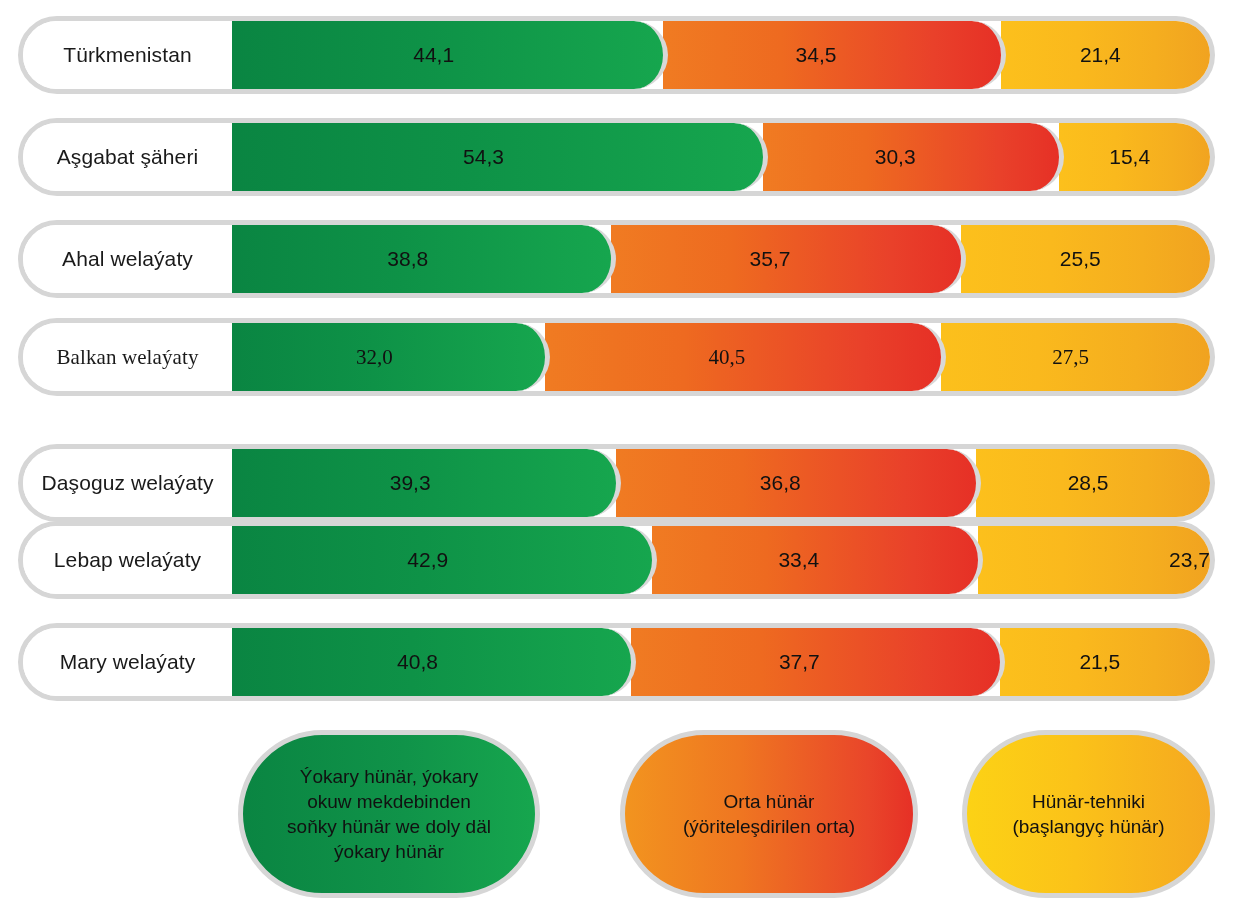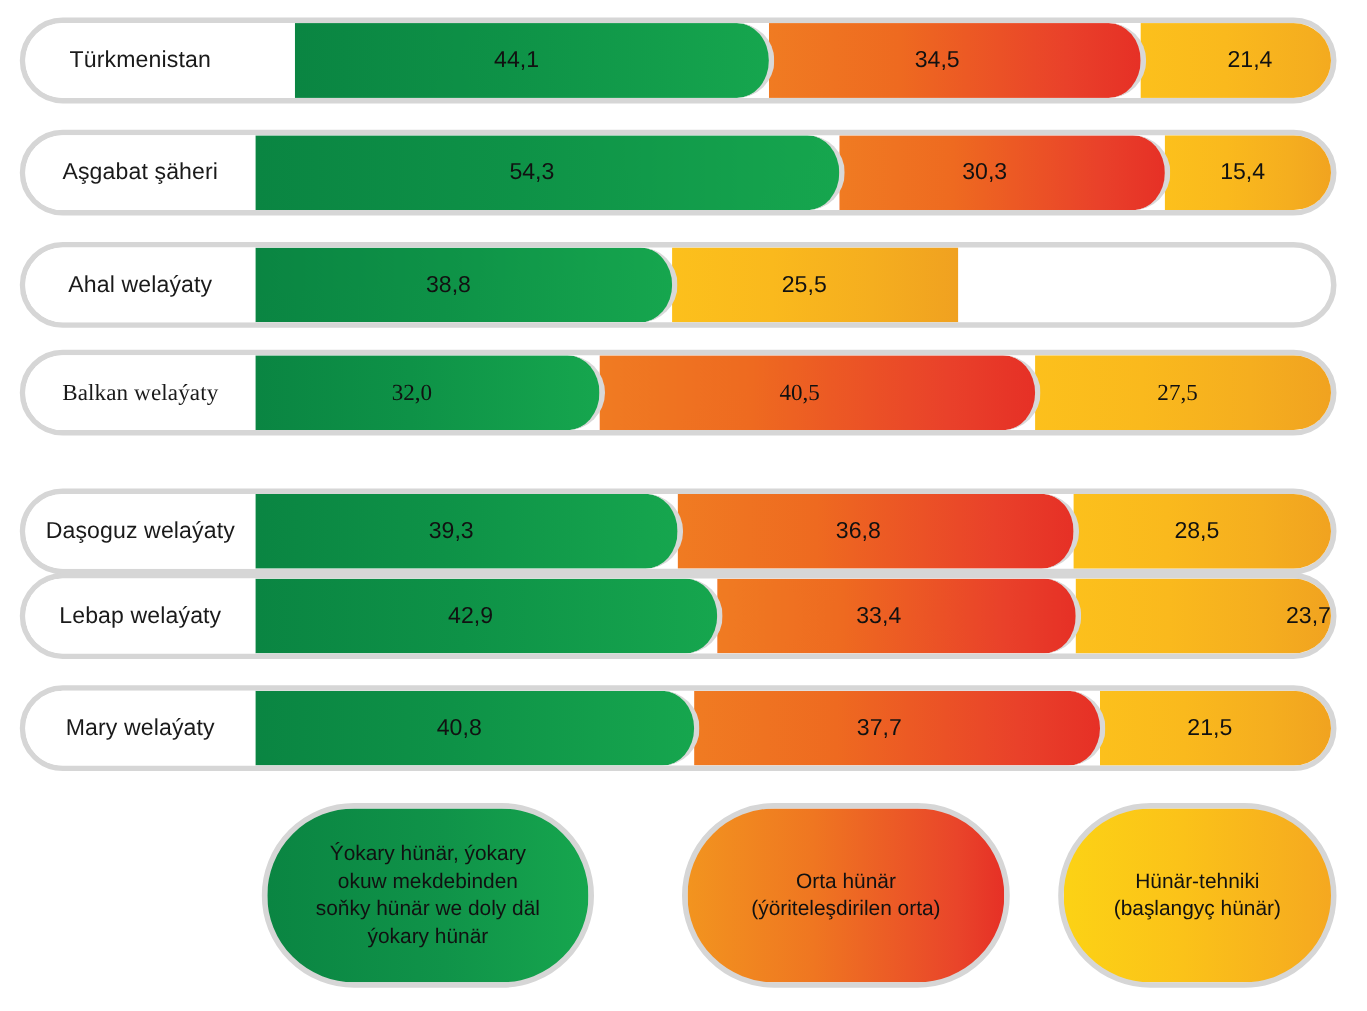--- a/index.html
+++ b/index.html
@@ -164,21 +164,21 @@
 </style>
 </head>
 <body>
 
 <div id="chart-root">
 
   <div class="rows-area">
       <div class="bar-row" style="top: 16px;">
         <div class="row-label">Türkmenistan</div>
         <div class="row-segments">
-          <div class="seg seg-green" style="width: 436.298px; flex: 0 0 auto; margin-left: 36px;">
+          <div class="seg seg-green" style="width: 436.298px; flex: 0 0 auto;">
             <span class="seg-value">44,1</span>
           </div>
           <div class="seg seg-orange" style="width: 342.41px; flex: 0 0 auto;">
             <span class="seg-value">34,5</span>
           </div>
           <div class="seg seg-yellow" style="width: 219.292px; flex: 0 0 auto;">
             <span class="seg-value">21,4</span>
           </div>
         </div>
       </div>
@@ -194,20 +194,23 @@
           <div class="seg seg-yellow" style="width: 160.612px; flex: 0 0 auto;">
             <span class="seg-value">15,4</span>
           </div>
         </div>
       </div>
       <div class="bar-row" style="top: 220px;">
         <div class="row-label">Ahal  welaýaty</div>
         <div class="row-segments">
           <div class="seg seg-green" style="width: 384.464px; flex: 0 0 auto;">
             <span class="seg-value">38,8</span>
+          </div>
+          <div class="seg seg-orange" style="width: 354.146px; flex: 0 0 auto;">
+            <span class="seg-value">35,7</span>
           </div>
           <div class="seg seg-yellow" style="width: 259.39px; flex: 0 0 auto;">
             <span class="seg-value">25,5</span>
           </div>
         </div>
       </div>
       <div class="bar-row" style="top: 318px; font-family: Liberation Serif, serif;">
         <div class="row-label">Balkan  welaýaty</div>
         <div class="row-segments">
           <div class="seg seg-green" style="width: 317.96px; flex: 0 0 auto;">

